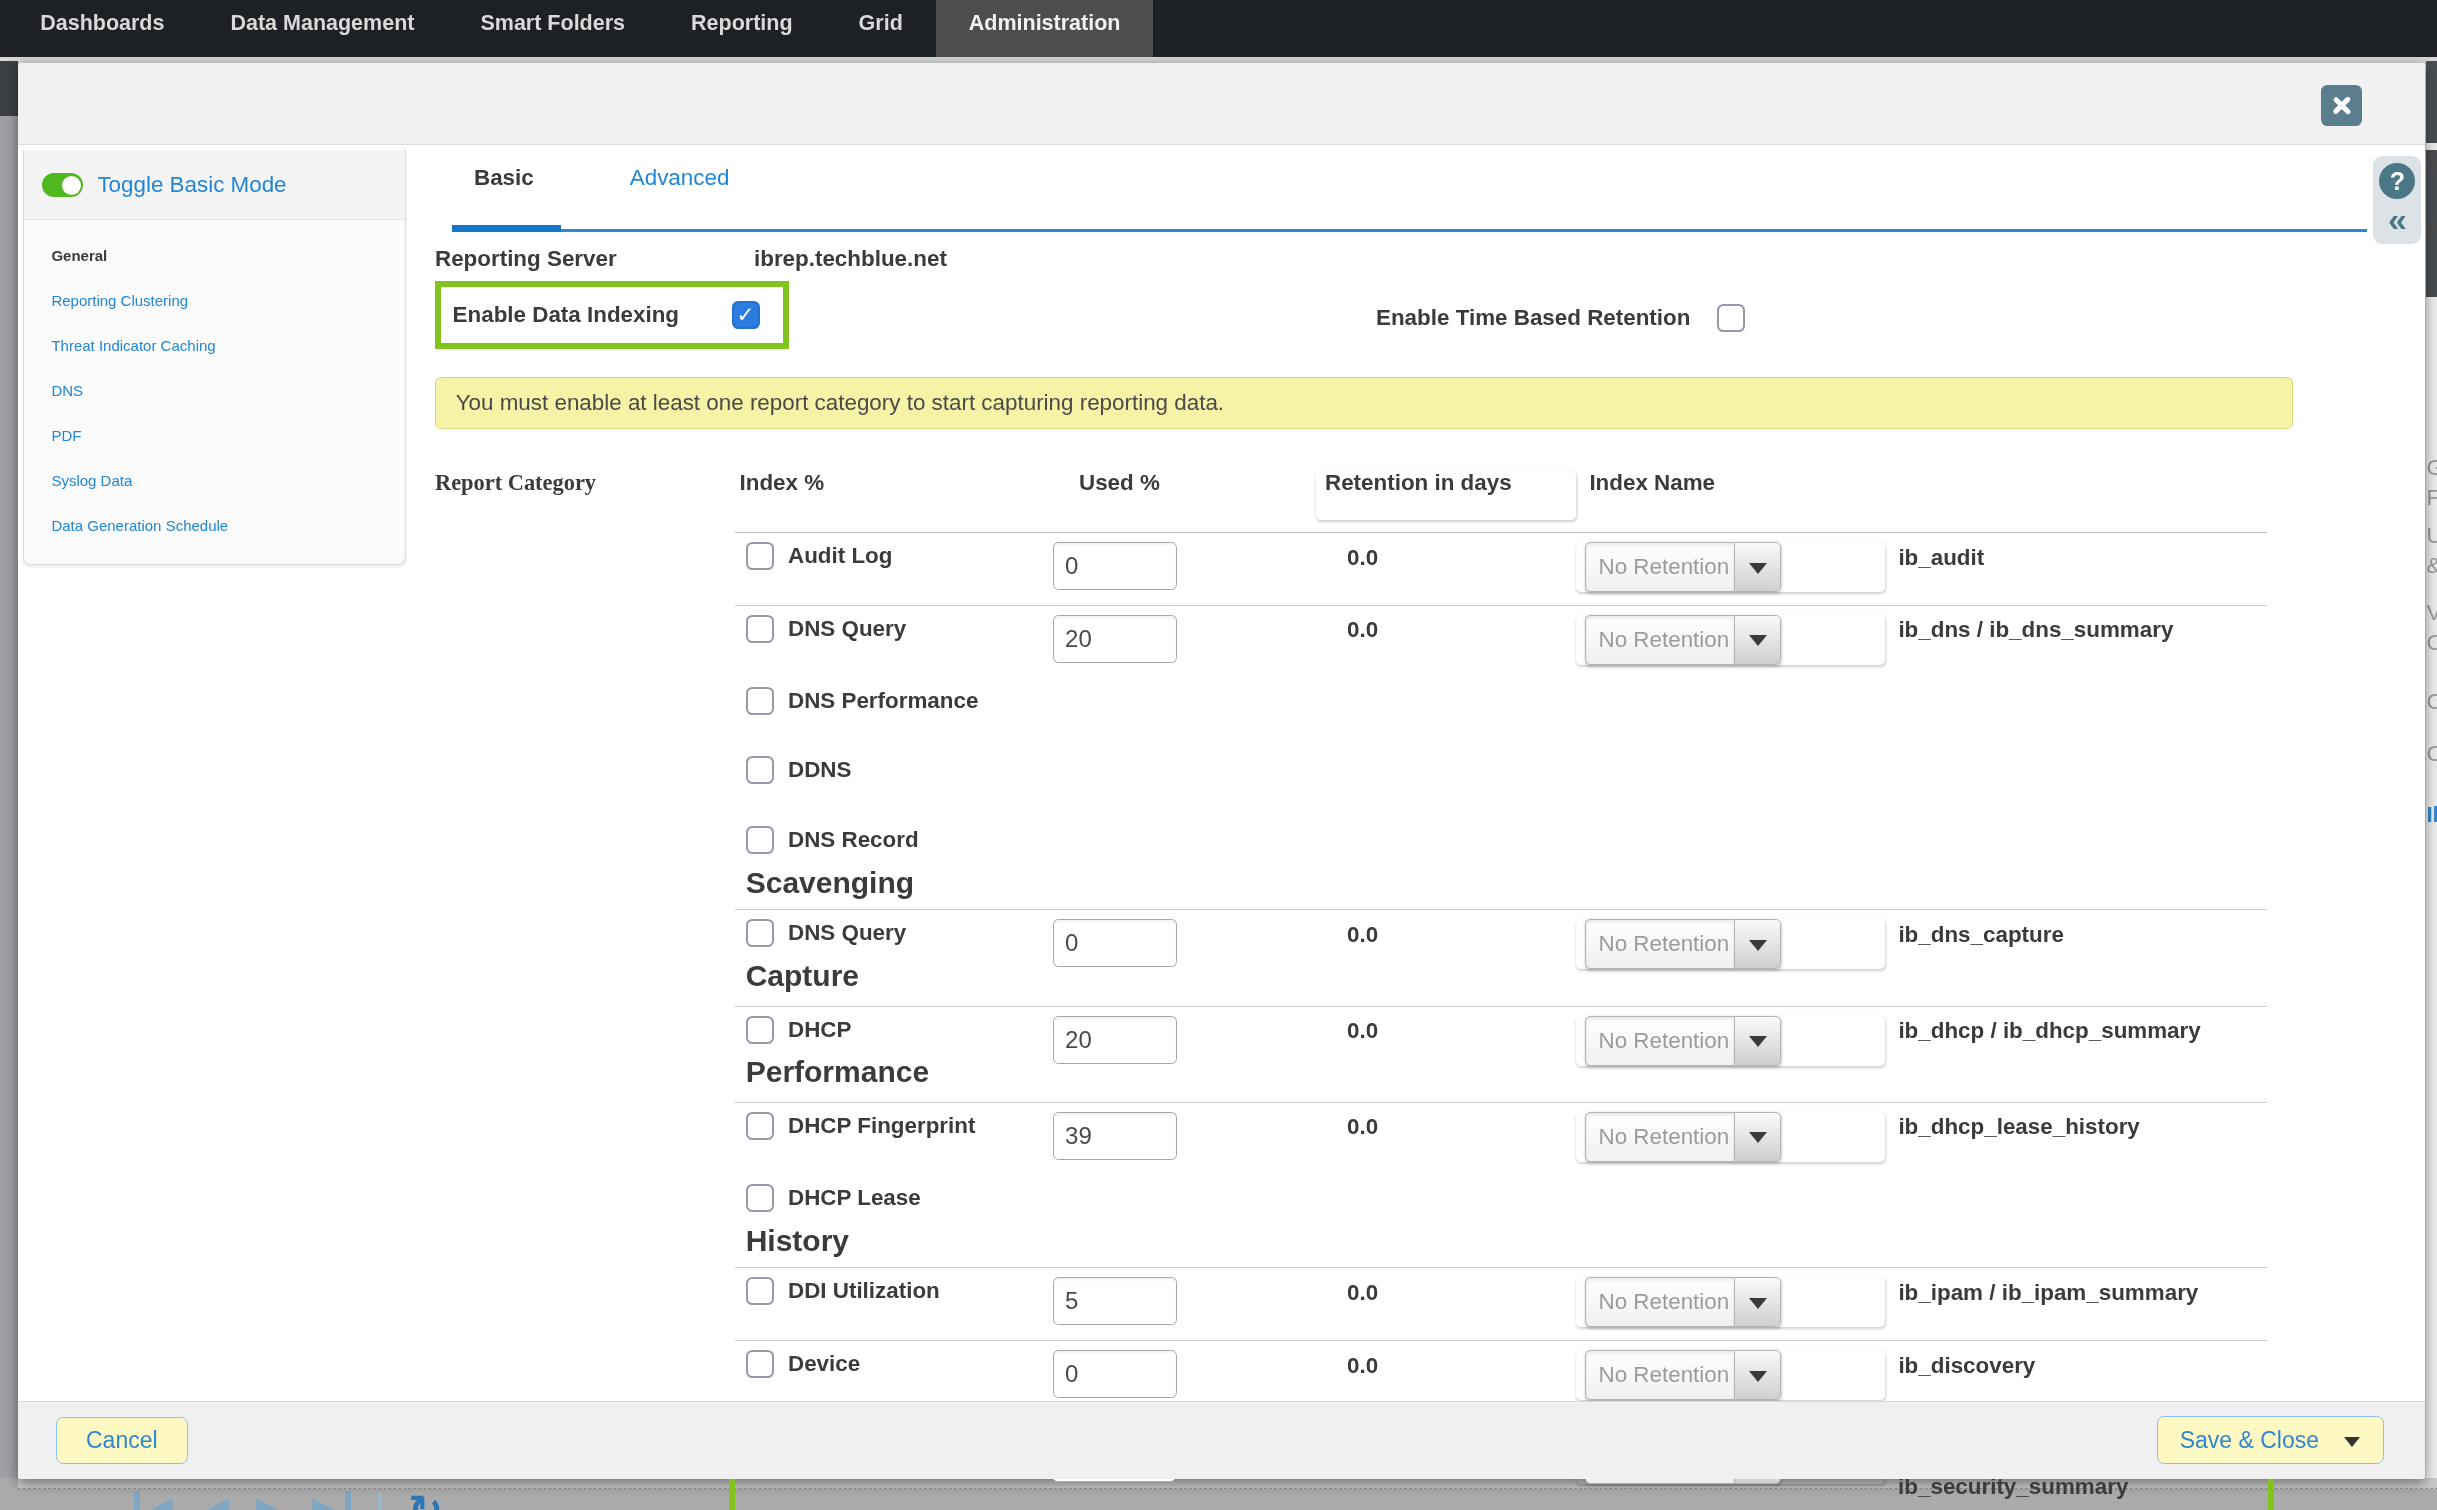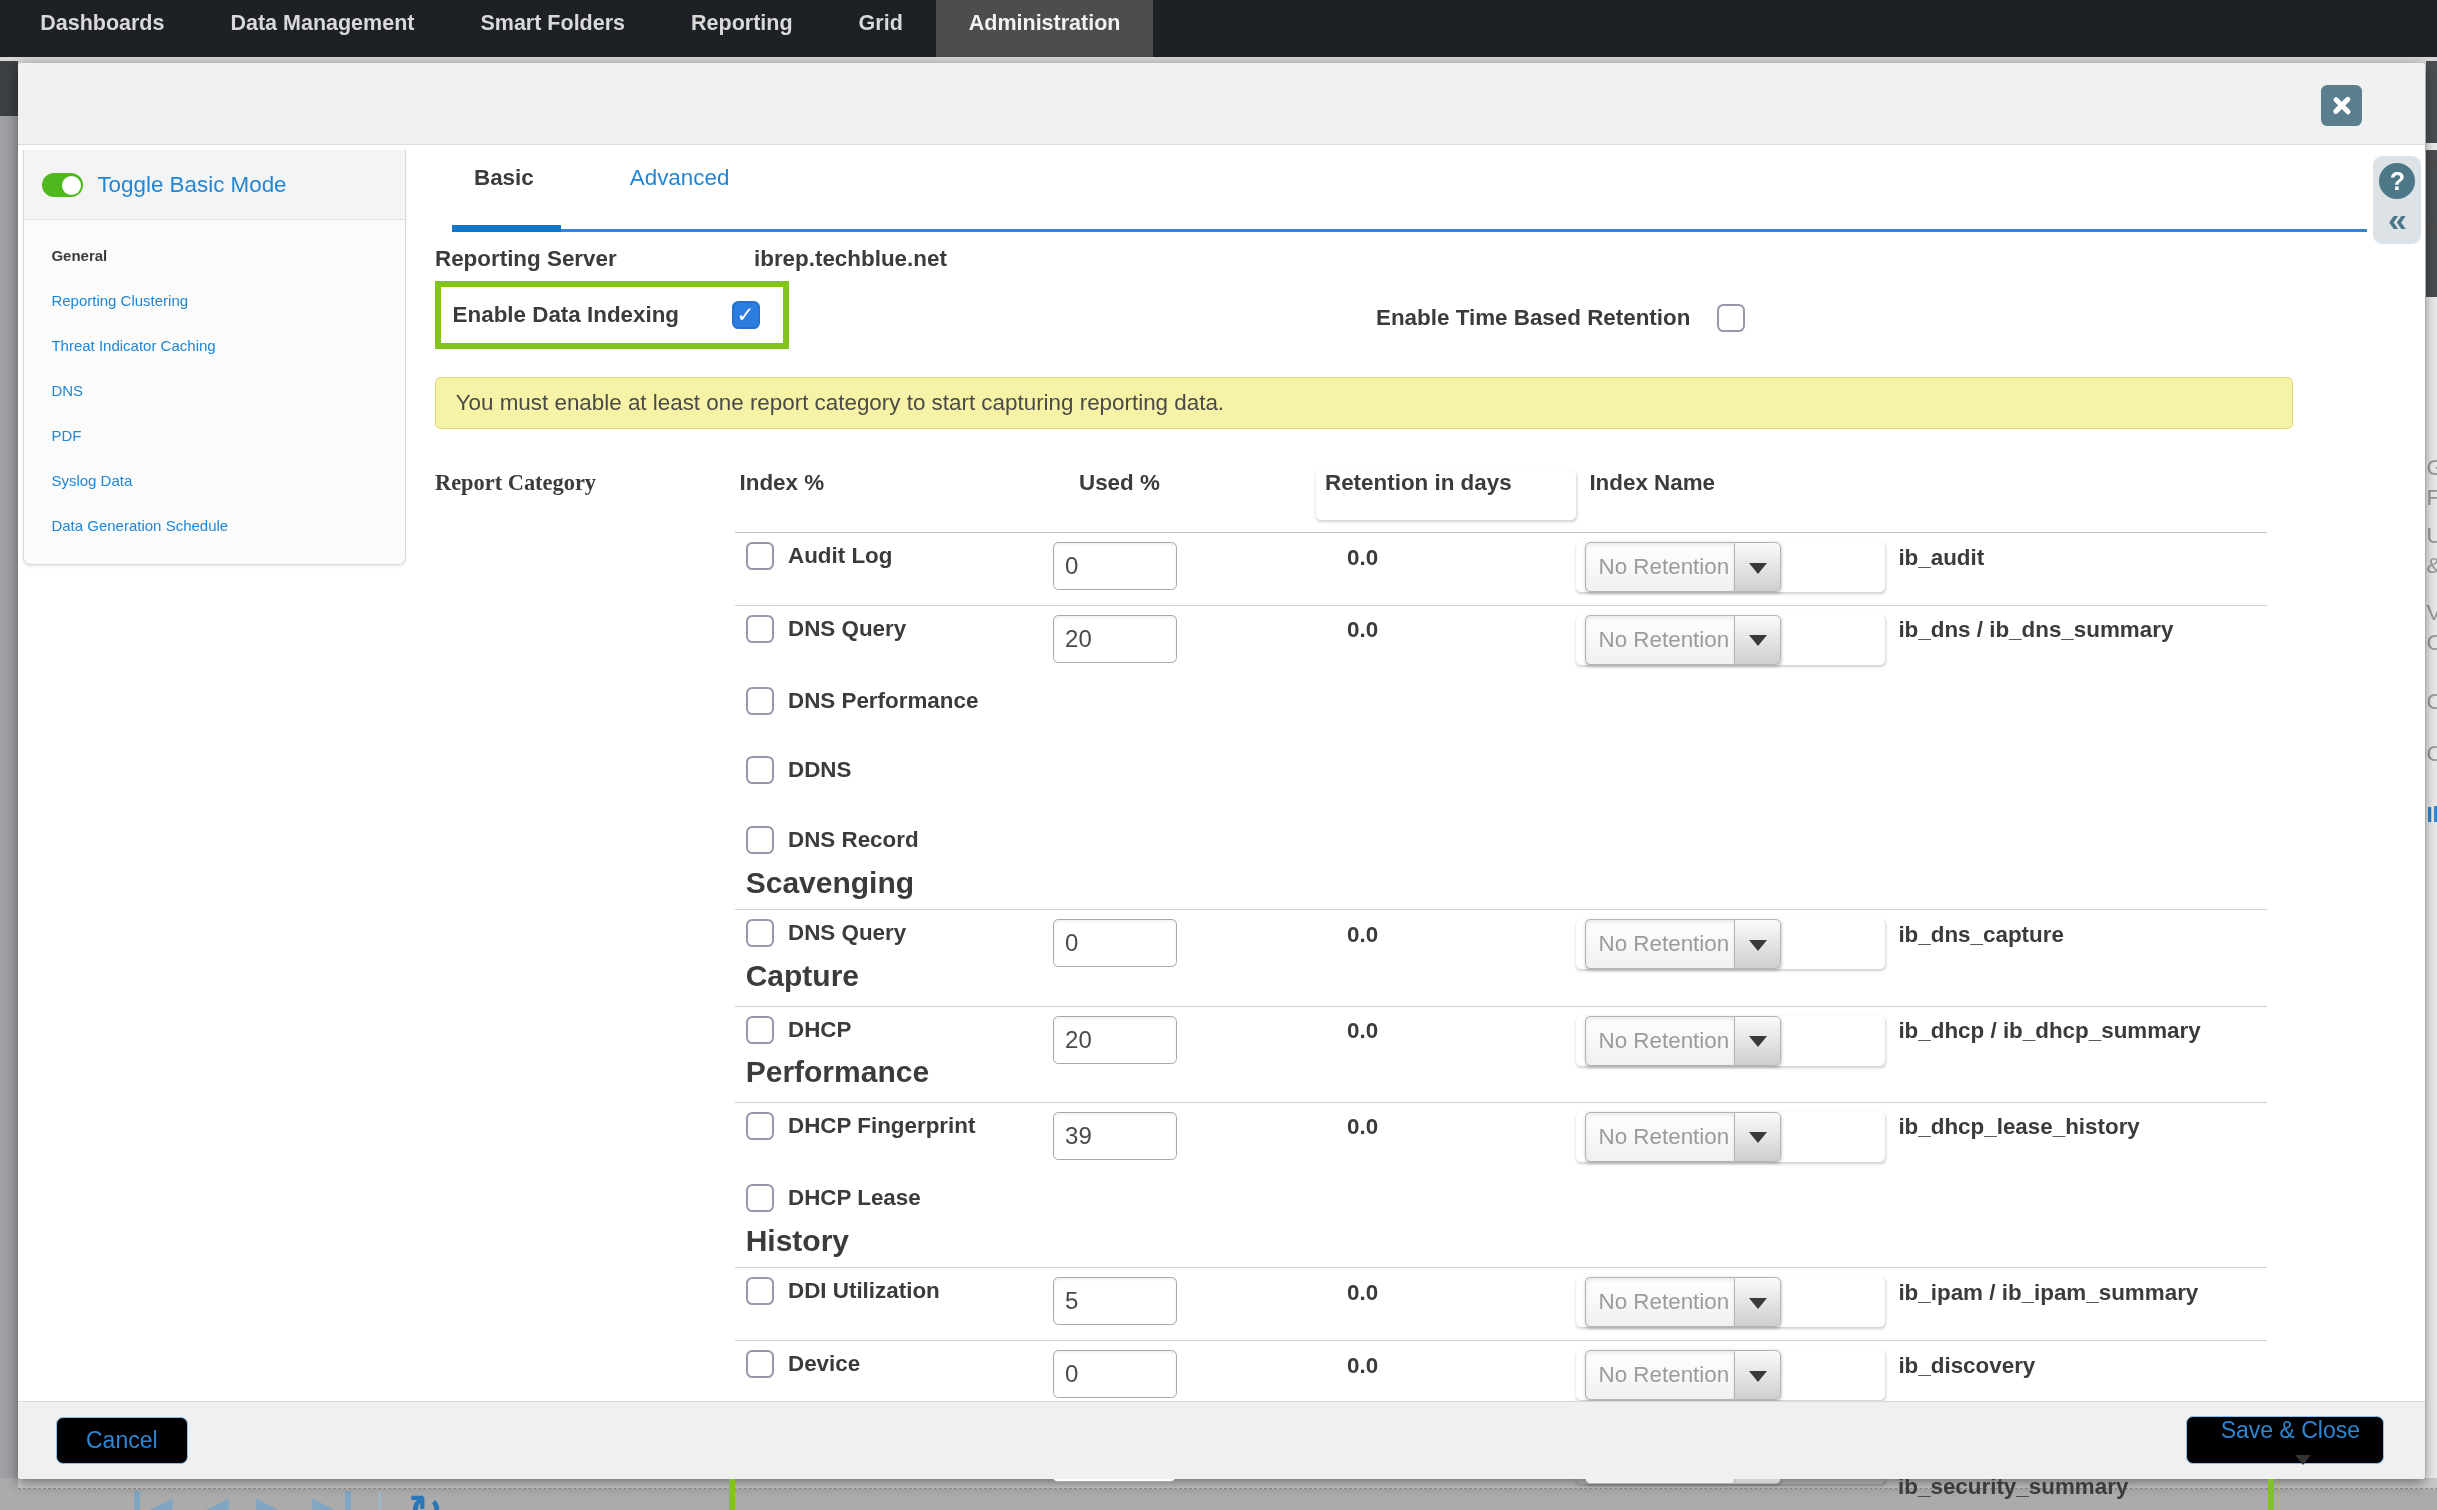--- a/index.html
+++ b/index.html
@@ -107,23 +107,23 @@
   .ret { display:inline-flex; height:50px; border-radius:5.4px; box-shadow:0.9px 1.8px 2.7px rgba(0,0,0,0.18); cursor:pointer; }
   .ret-text { width:149px; background:linear-gradient(#ffffff,#f0f0f0); border:1.8px solid #b3b3b3; border-right:none; border-radius:5.4px 0 0 5.4px; color:#9b9b9b; font-size:22.4px; line-height:47px; padding-left:12.5px; box-shadow:inset 0 2.7px 3.6px rgba(0,0,0,0.08); white-space:nowrap; overflow:hidden; }
   .ret-btn { width:47px; background:linear-gradient(#fafafa,#cfcfcf); border:1.8px solid #b3b3b3; border-radius:0 5.4px 5.4px 0; display:flex; align-items:center; justify-content:center; }
   .ret-btn::after { content:""; border:9px solid transparent; border-top:11.6px solid #3a3a3a; margin-top:11.6px; }
   .col.iname { padding-left:13.4px; font-size:22.4px; font-weight:bold; color:#3b3b3b; padding-top:2.7px; }
   .iname2 { margin-top:10.7px; }
   .iname2:empty { display:none; }
 
   
   .dlg-footer { position:absolute; left:0; bottom:0; width:100%; height:78px; background:#f0f0f0; border-top:0.9px solid #d9d9d9; border-radius:0 0 3.6px 3.6px; }
-  .btn { position:absolute; background:#000000; border:1.8px solid #8cc0ea; border-radius:7.2px; color:#2e86d3; font-size:23px; cursor:pointer; display:flex; align-items:center; }
+  .btn { position:absolute; background:#fef9c3; border:1.8px solid #8cc0ea; border-radius:7.2px; color:#2e86d3; font-size:23px; cursor:pointer; display:flex; align-items:center; }
   .cancel-btn { left:38px; top:15px; height:47px; padding:0 29px; }
-  .save-btn { right:41px; top:14.3px; height:48px; padding:0 23px 0 34px;flex-direction:column; }
+  .save-btn { right:41px; top:14.3px; height:48px; padding:0 23px 0 22px; }
   .save-caret { margin-left:25px; border:8px solid transparent; border-top:10.7px solid #333333; margin-top:10.7px; }
 </style>
 </head>
 <body>
 
 <div class="nav">
 
     <div class="nav-item">
       <span>Dashboards</span>
     </div>

